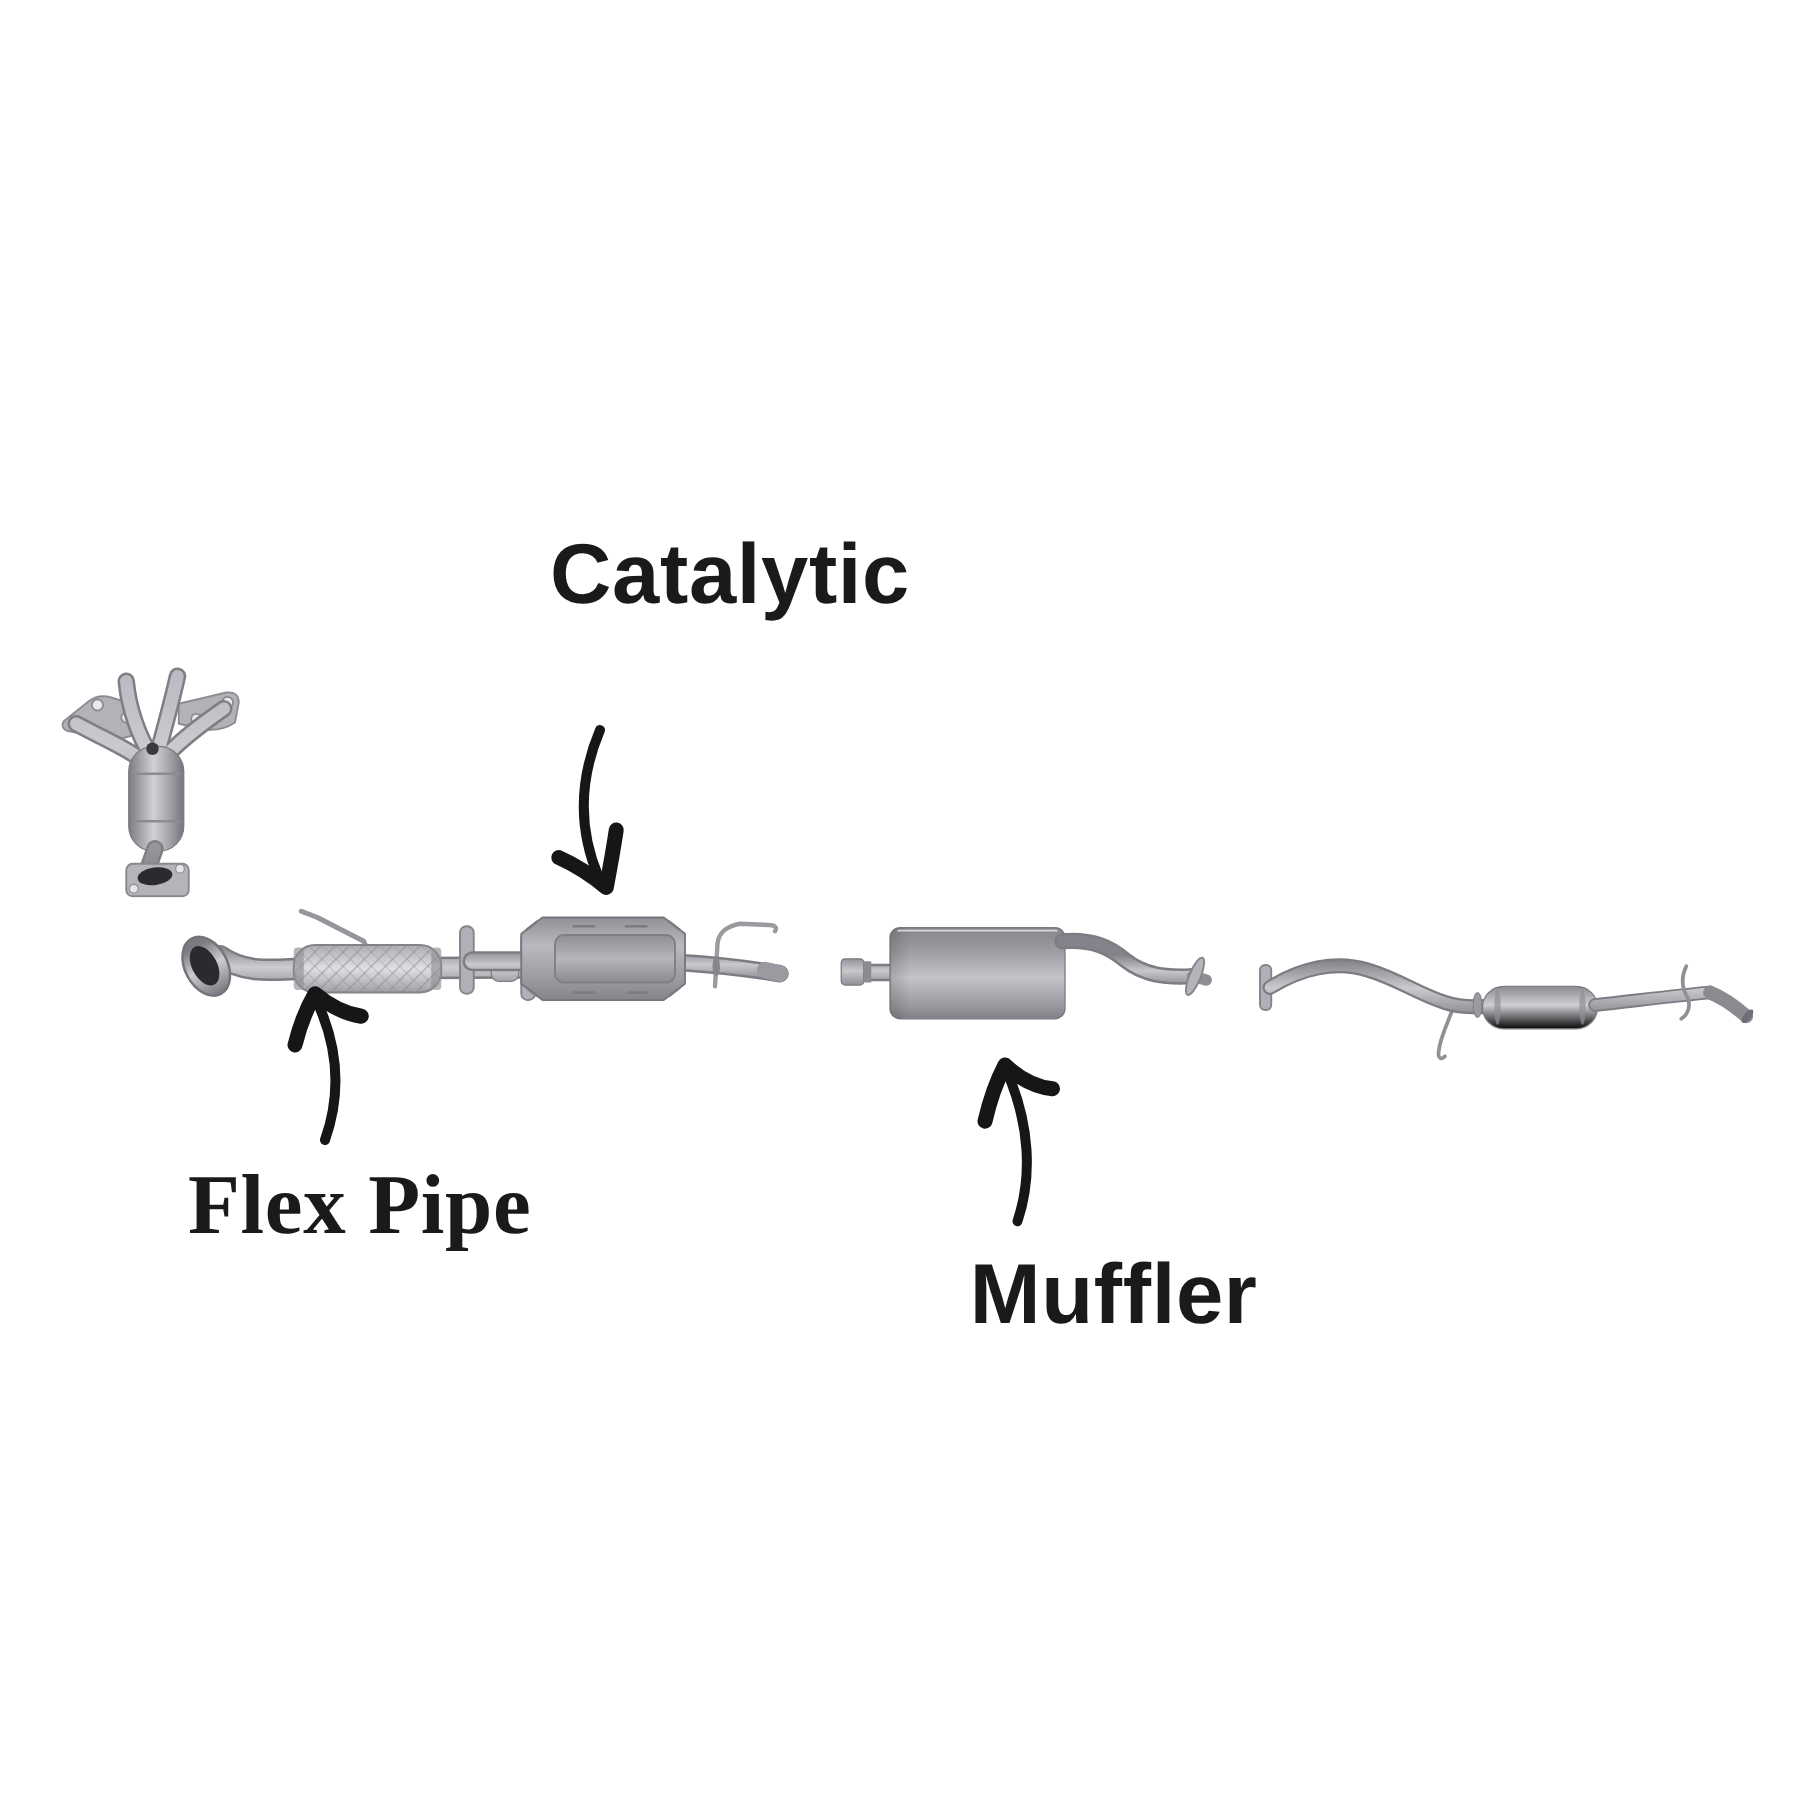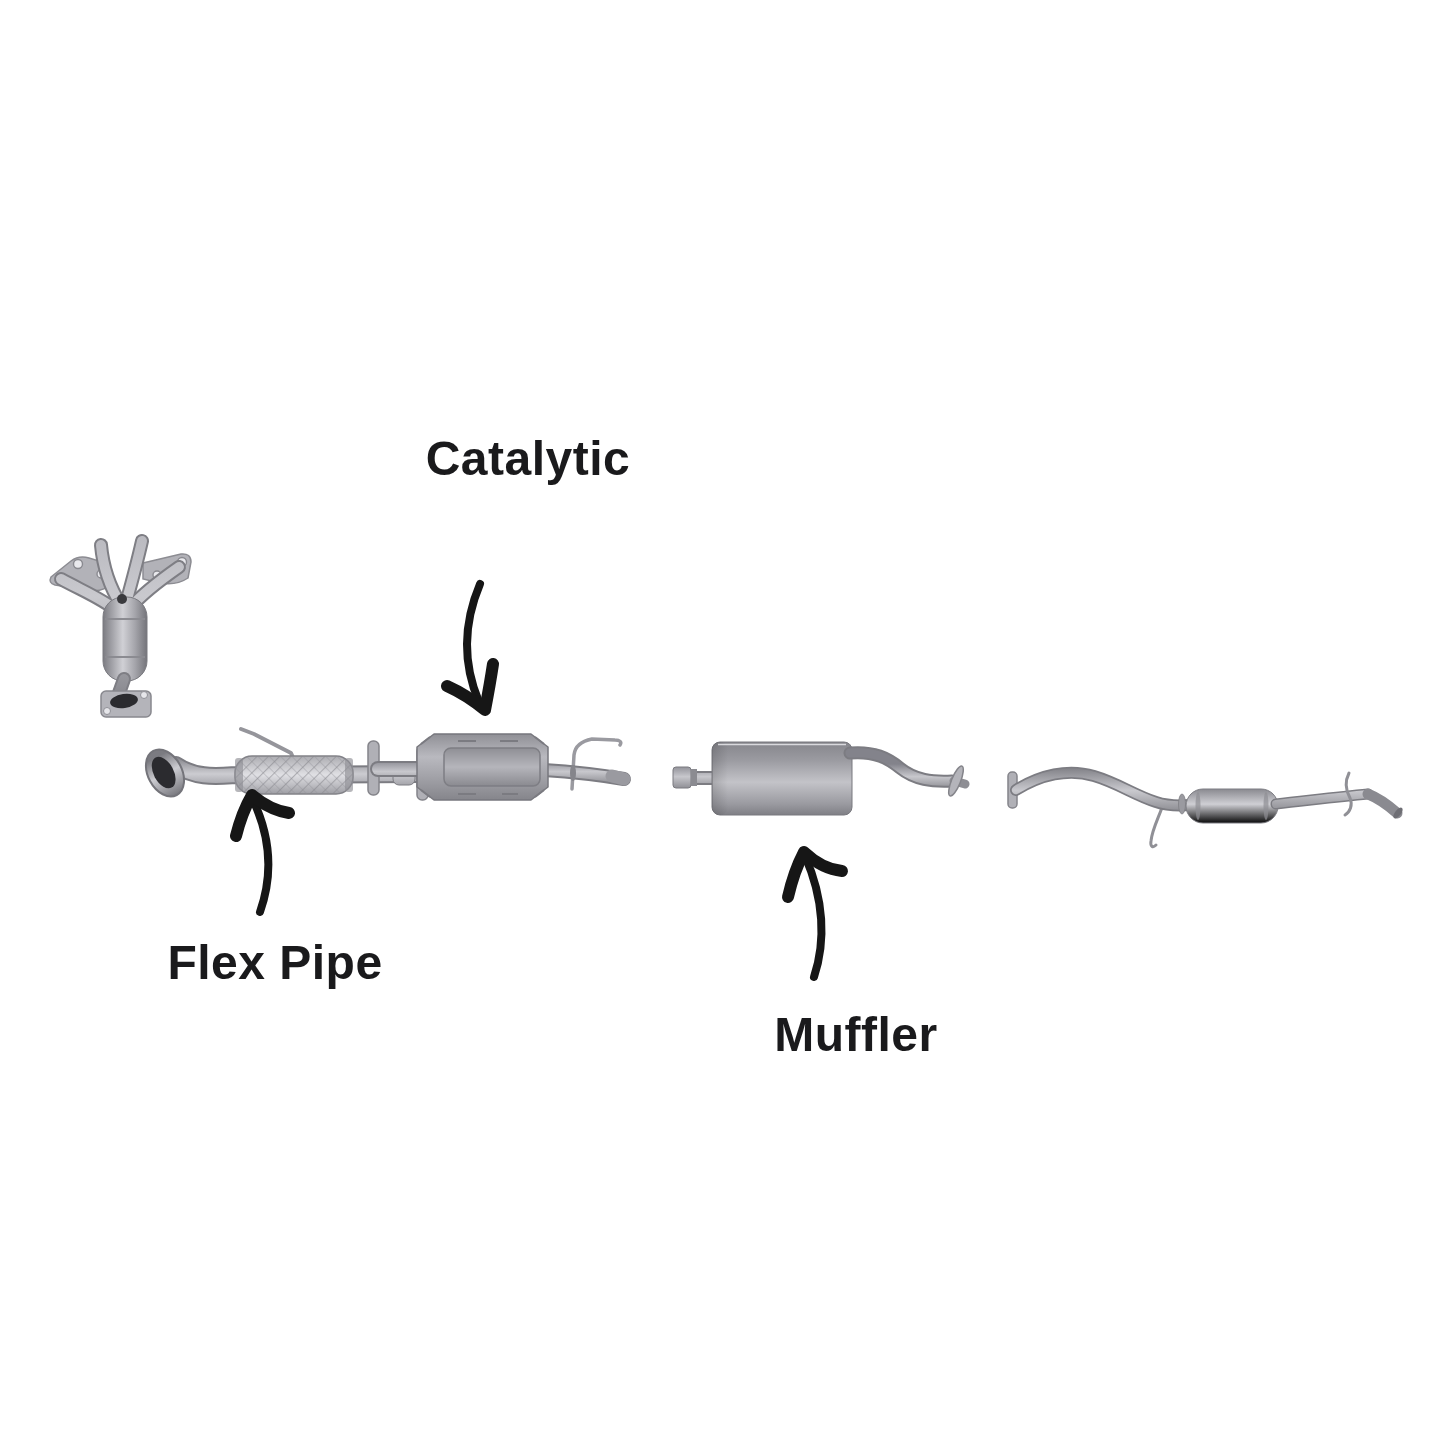--- a/index.html
+++ b/index.html
@@ -4,25 +4,25 @@
 <style>
   html,body{margin:0;padding:0;background:#ffffff;}
   .canvas{
     position:relative;width:1445px;height:1445px;overflow:hidden;
     background:var(--background,#ffffff);
     font-family:"Liberation Sans",sans-serif;
   }
   .part,.arrow,.label{position:absolute;}
   .label{
     font-weight:700;color:var(--label-text,#1a1a1c);
-    font-size:48px;letter-spacing:.5px;line-height:70px;
-    text-align:center;white-space:nowrap;
+    font-size:68px;letter-spacing:.5px;line-height:70px;
+    text-align:right;white-space:nowrap;
   }
   .label-cat{left:328px;top:424px;width:400px;}
-  .label-flex{left:125px;top:928px;width:300px;}
+  .label-flex{left:125px;top:928px;width:300px;font-family:Liberation Serif, serif;}
   .label-muffler{left:706px;top:1000px;width:300px;}
   .arrow path{stroke:var(--arrow,#161616);fill:none;stroke-linecap:round;stroke-linejoin:round;}
   .arrow .stem{stroke-width:8px;}
   .arrow .head{stroke-width:12px;}
   svg{display:block;}
 </style>
 </head>
 <body>
 
 <div class="canvas">

